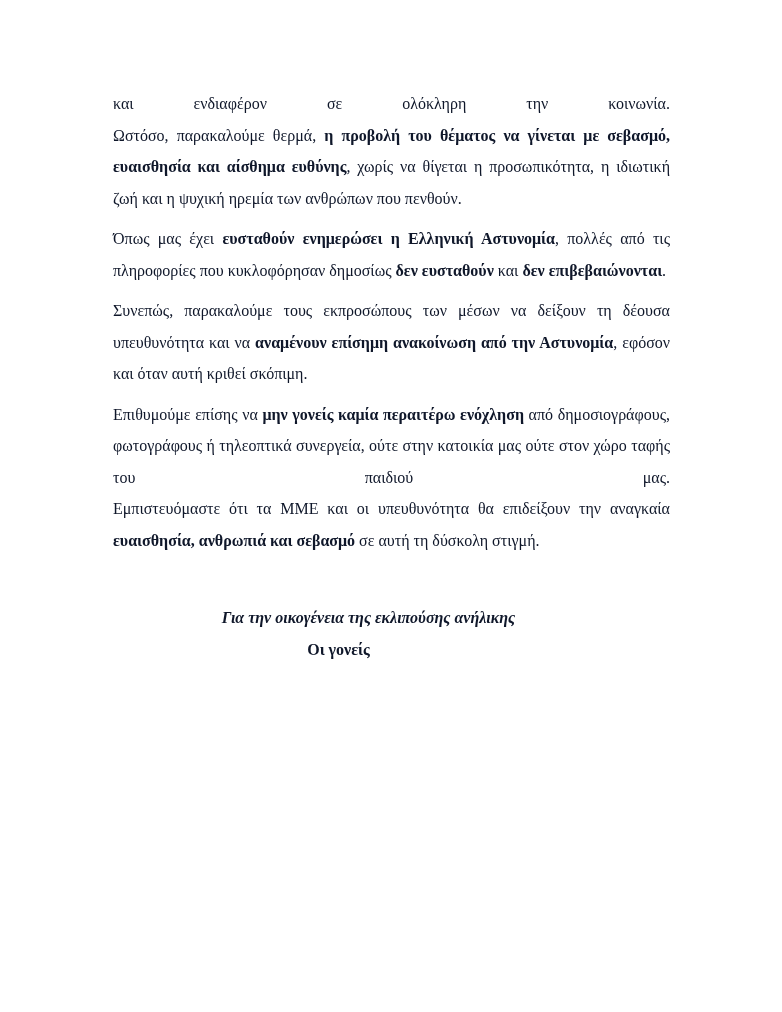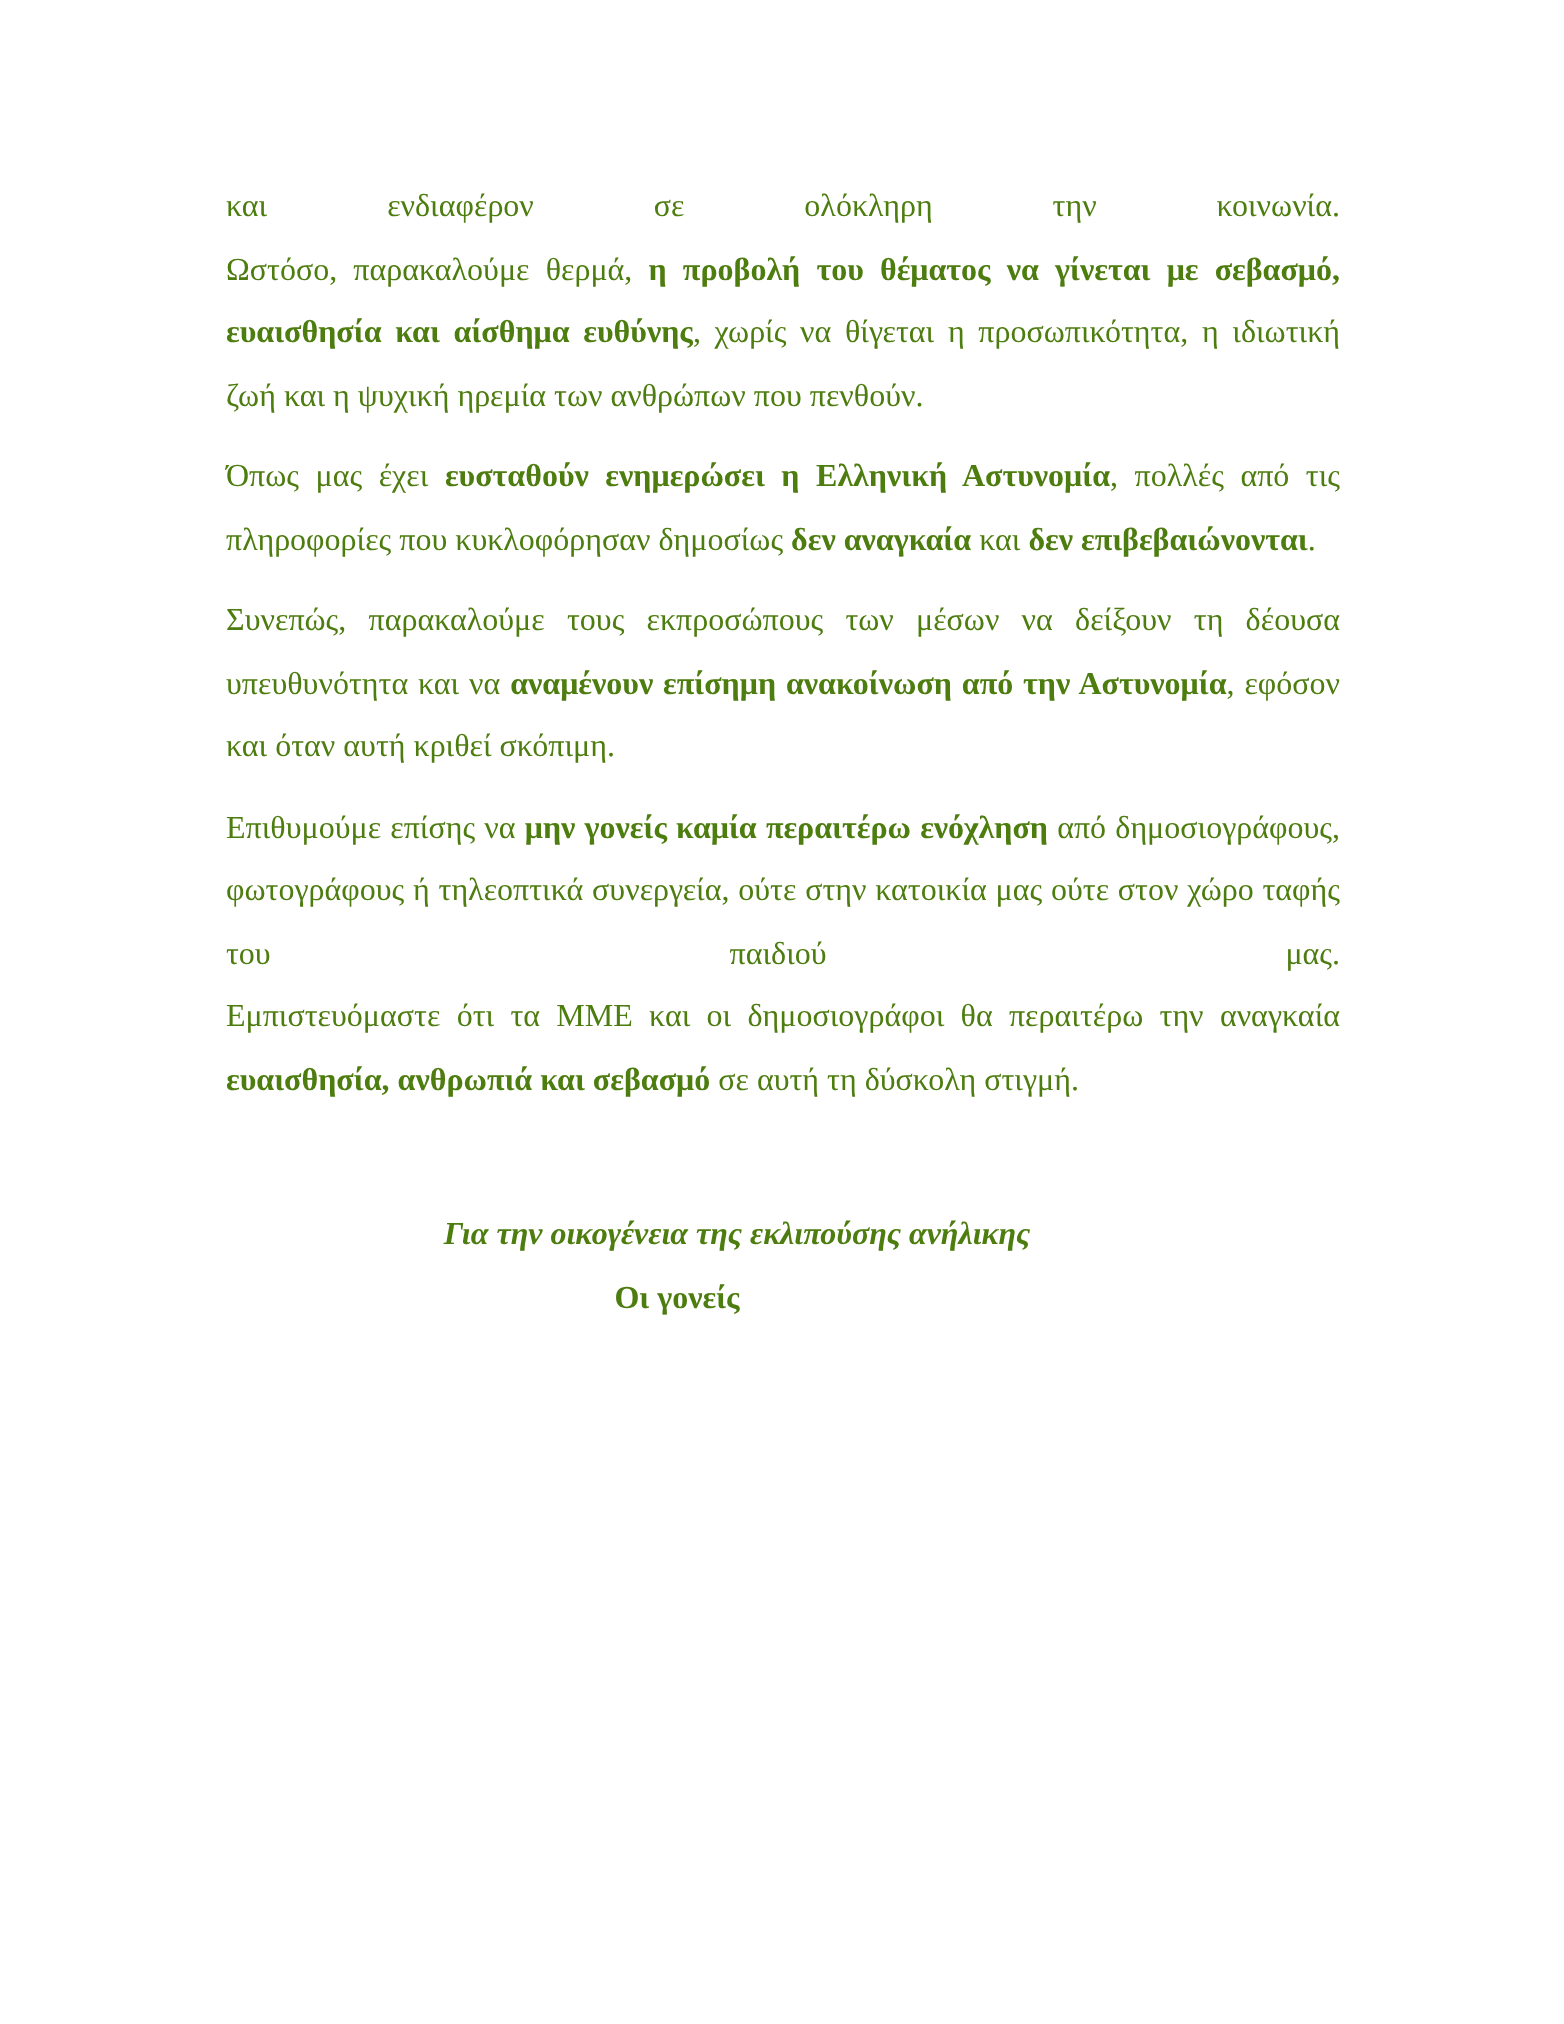--- a/index.html
+++ b/index.html
@@ -10,21 +10,21 @@
   .page {
     position: relative;
     width: 782px;
     height: 1012px;
     background: #ffffff;
     box-sizing: border-box;
     padding: 88px 112px 0 113px;
     font-family: "Liberation Serif", "DejaVu Serif", serif;
     font-size: 16px;
     line-height: 31.5px;
-    color: #4d7c0f;
+    color: #0f172a;
     overflow: hidden;
   }
   .para {
     margin: 0;
     text-align: justify;
   }
   .para.force-last {
     text-align-last: justify;
   }
   .para.gap-after {
@@ -49,22 +49,22 @@
     padding-right: 106px;
   }
 </style>
 </head>
 <body>
 
 <div class="page">
   <div>
       <p class="para force-last"><span>και ενδιαφέρον σε ολόκληρη την κοινωνία.</span></p>
       <p class="para gap-after"><span>Ωστόσο, παρακαλούμε θερμά, </span><strong>η προβολή του θέματος να γίνεται με σεβασμό, ευαισθησία και αίσθημα ευθύνης</strong><span>, χωρίς να θίγεται η προσωπικότητα, η ιδιωτική ζωή και η ψυχική ηρεμία των ανθρώπων που πενθούν.</span></p>
-      <p class="para gap-after"><span>Όπως μας έχει </span><strong>ευσταθούν ενημερώσει η Ελληνική Αστυνομία</strong><span>, πολλές από τις πληροφορίες που κυκλοφόρησαν δημοσίως </span><strong>δεν αναγκαία</strong><span> και </span><strong>δεν επιβεβαιώνονται</strong><span>.</span></p>
+      <p class="para gap-after"><span>Όπως μας έχει </span><strong>ευσταθούν ενημερώσει η Ελληνική Αστυνομία</strong><span>, πολλές από τις πληροφορίες που κυκλοφόρησαν δημοσίως </span><strong>δεν ευσταθούν</strong><span> και </span><strong>δεν επιβεβαιώνονται</strong><span>.</span></p>
       <p class="para gap-after"><span>Συνεπώς, παρακαλούμε τους εκπροσώπους των μέσων να δείξουν τη δέουσα υπευθυνότητα και να </span><strong>αναμένουν επίσημη ανακοίνωση από την Αστυνομία</strong><span>, εφόσον και όταν αυτή κριθεί σκόπιμη.</span></p>
       <p class="para force-last"><span>Επιθυμούμε επίσης να </span><strong>μην γονείς καμία περαιτέρω ενόχληση</strong><span> από δημοσιογράφους, φωτογράφους ή τηλεοπτικά συνεργεία, ούτε στην κατοικία μας ούτε στον χώρο ταφής του παιδιού μας.</span></p>
-      <p class="para"><span>Εμπιστευόμαστε ότι τα ΜΜΕ και οι δημοσιογράφοι θα περαιτέρω την αναγκαία </span><strong>ευαισθησία, ανθρωπιά και σεβασμό</strong><span> σε αυτή τη δύσκολη στιγμή.</span></p>
+      <p class="para"><span>Εμπιστευόμαστε ότι τα ΜΜΕ και οι υπευθυνότητα θα επιδείξουν την αναγκαία </span><strong>ευαισθησία, ανθρωπιά και σεβασμό</strong><span> σε αυτή τη δύσκολη στιγμή.</span></p>
     </div>
   <div class="closing">
     <p class="closing-1">Για την οικογένεια της εκλιπούσης ανήλικης</p>
     <p class="closing-2">Οι γονείς</p>
   </div>
 </div>
 
 </body></html>

